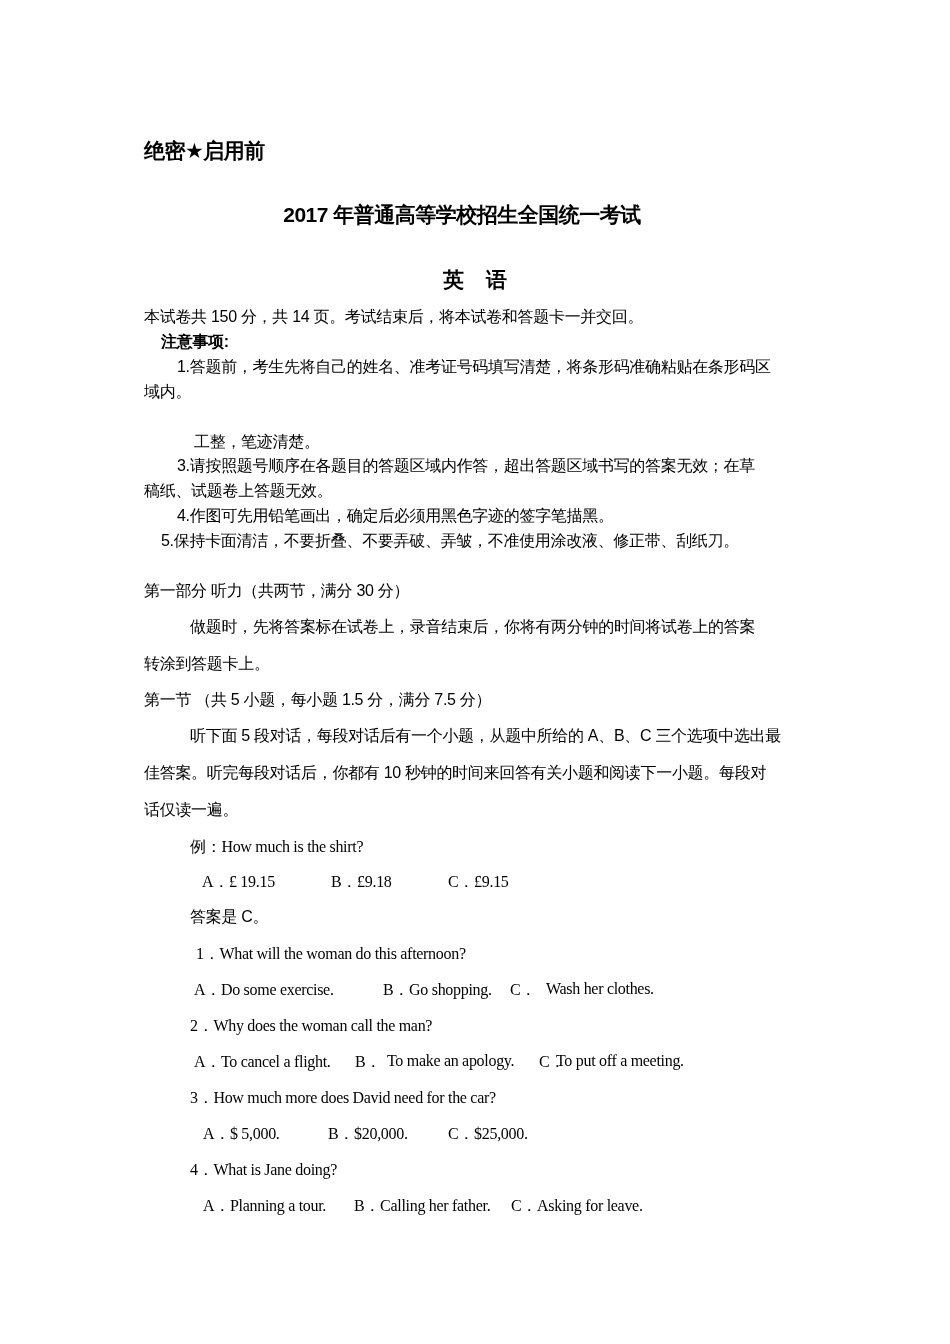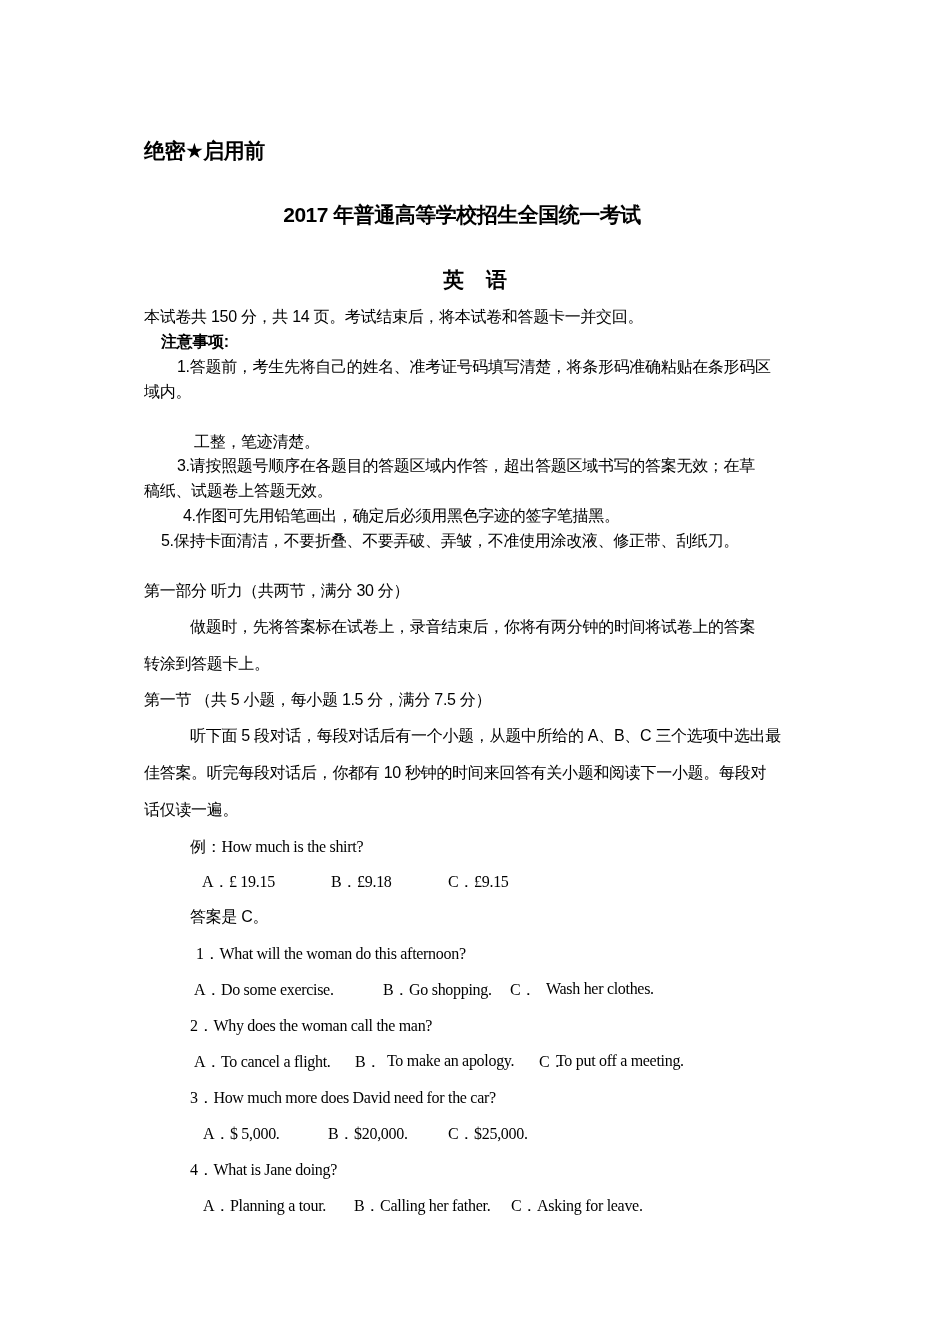--- a/index.html
+++ b/index.html
@@ -28,21 +28,21 @@
   <div class="abs subject">英 语</div>
 
   <div class="abs txt cjk" style="left:144px; top:307px;">本试卷共 150 分，共 14 页。考试结束后，将本试卷和答题卡一并交回。</div>
   <div class="abs txt cjk bold" style="left:144px; top:332px;margin-left:17px;">注意事项:</div>
 
   <div class="abs txt cjk" style="left:177px; top:357px;">1.答题前，考生先将自己的姓名、准考证号码填写清楚，将条形码准确粘贴在条形码区</div>
   <div class="abs txt cjk" style="left:144px; top:382px;">域内。</div>
   <div class="abs txt cjk" style="left:194px; top:432px;">工整，笔迹清楚。</div>
   <div class="abs txt cjk" style="left:177px; top:456px;">3.请按照题号顺序在各题目的答题区域内作答，超出答题区域书写的答案无效；在草</div>
   <div class="abs txt cjk" style="left:144px; top:481px;">稿纸、试题卷上答题无效。</div>
-  <div class="abs txt cjk" style="left:177px; top:506px;margin-left:6px;">4.作图可先用铅笔画出，确定后必须用黑色字迹的签字笔描黑。</div>
+  <div class="abs txt cjk" style="left:177px; top:506px;">4.作图可先用铅笔画出，确定后必须用黑色字迹的签字笔描黑。</div>
   <div class="abs txt cjk" style="left:161px; top:531px;">5.保持卡面清洁，不要折叠、不要弄破、弄皱，不准使用涂改液、修正带、刮纸刀。</div>
 
   <div class="abs txt cjk" style="left:144px; top:581px;">第一部分  听力（共两节，满分 30 分）</div>
   <div class="abs txt cjk" style="left:190px; top:617px;">做题时，先将答案标在试卷上，录音结束后，你将有两分钟的时间将试卷上的答案</div>
   <div class="abs txt cjk" style="left:144px; top:654px;">转涂到答题卡上。</div>
 
   <div class="abs txt cjk" style="left:144px; top:690px;">第一节  （共 5 小题，每小题 1.5 分，满分 7.5 分）</div>
   <div class="abs txt cjk" style="left:190px; top:726px;">听下面 5 段对话，每段对话后有一个小题，从题中所给的 A、B、C 三个选项中选出最</div>
   <div class="abs txt cjk" style="left:144px; top:763px;">佳答案。听完每段对话后，你都有 10 秒钟的时间来回答有关小题和阅读下一小题。每段对</div>
   <div class="abs txt cjk" style="left:144px; top:800px;">话仅读一遍。</div>

